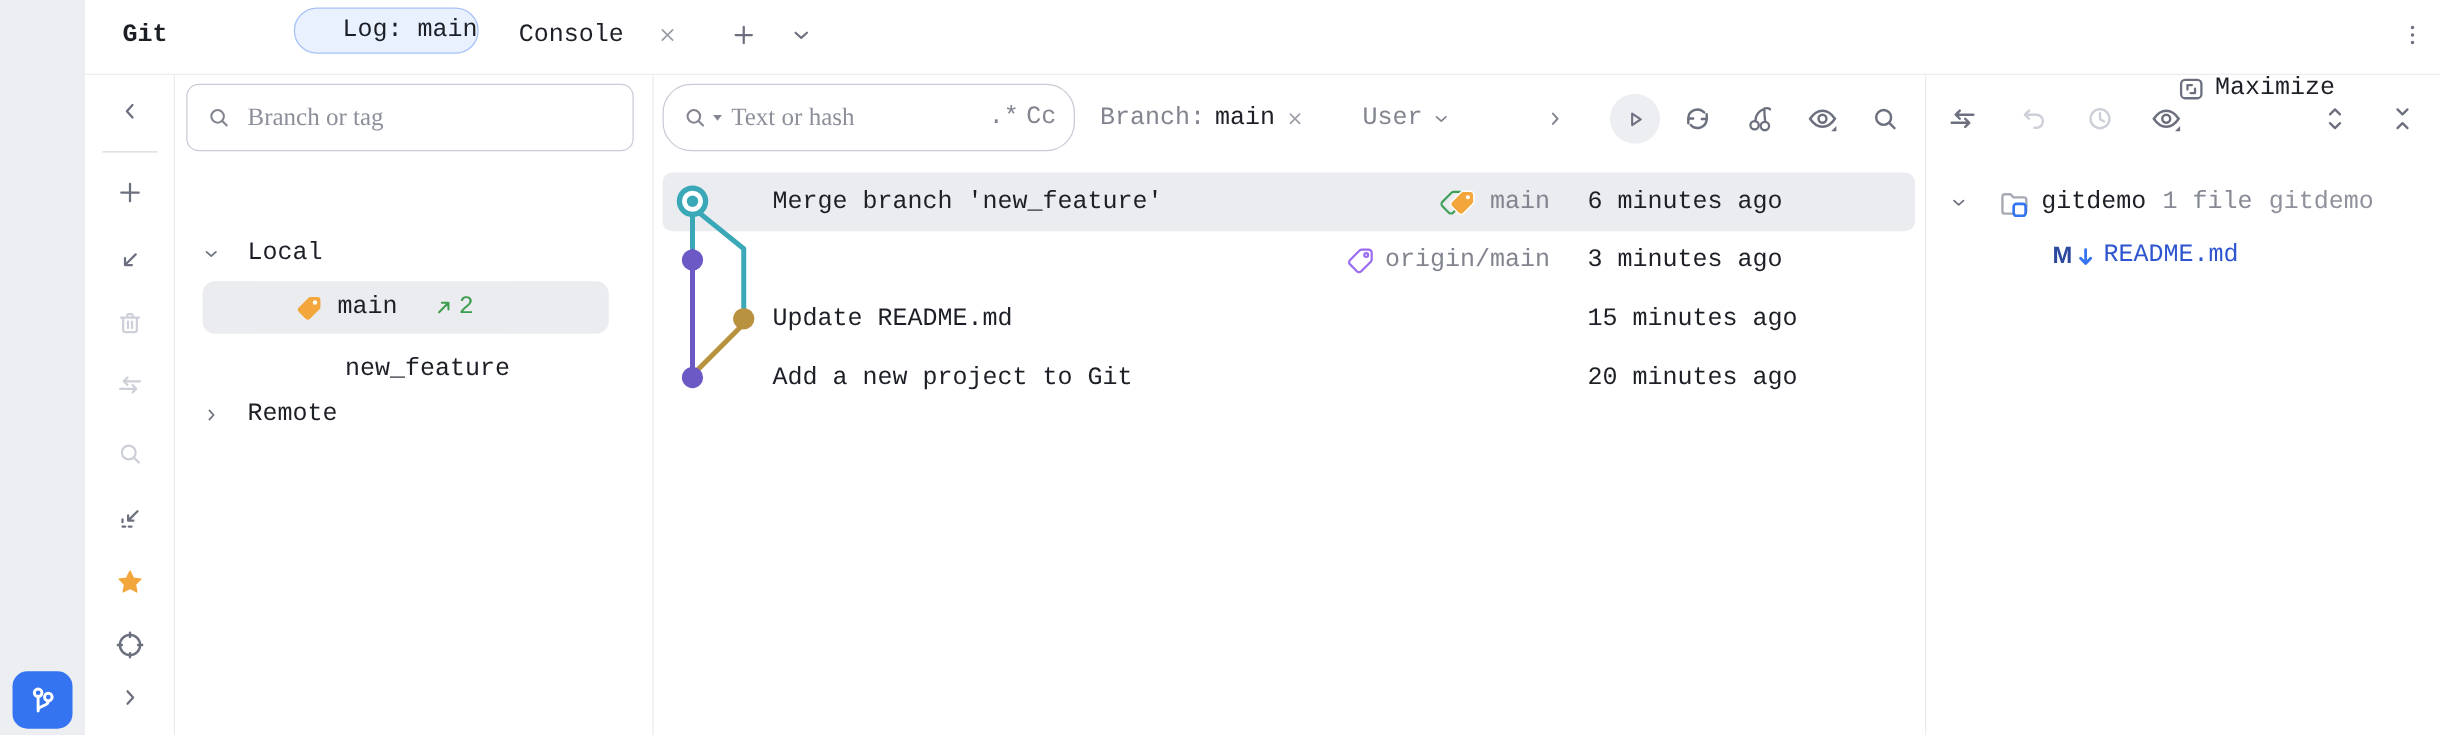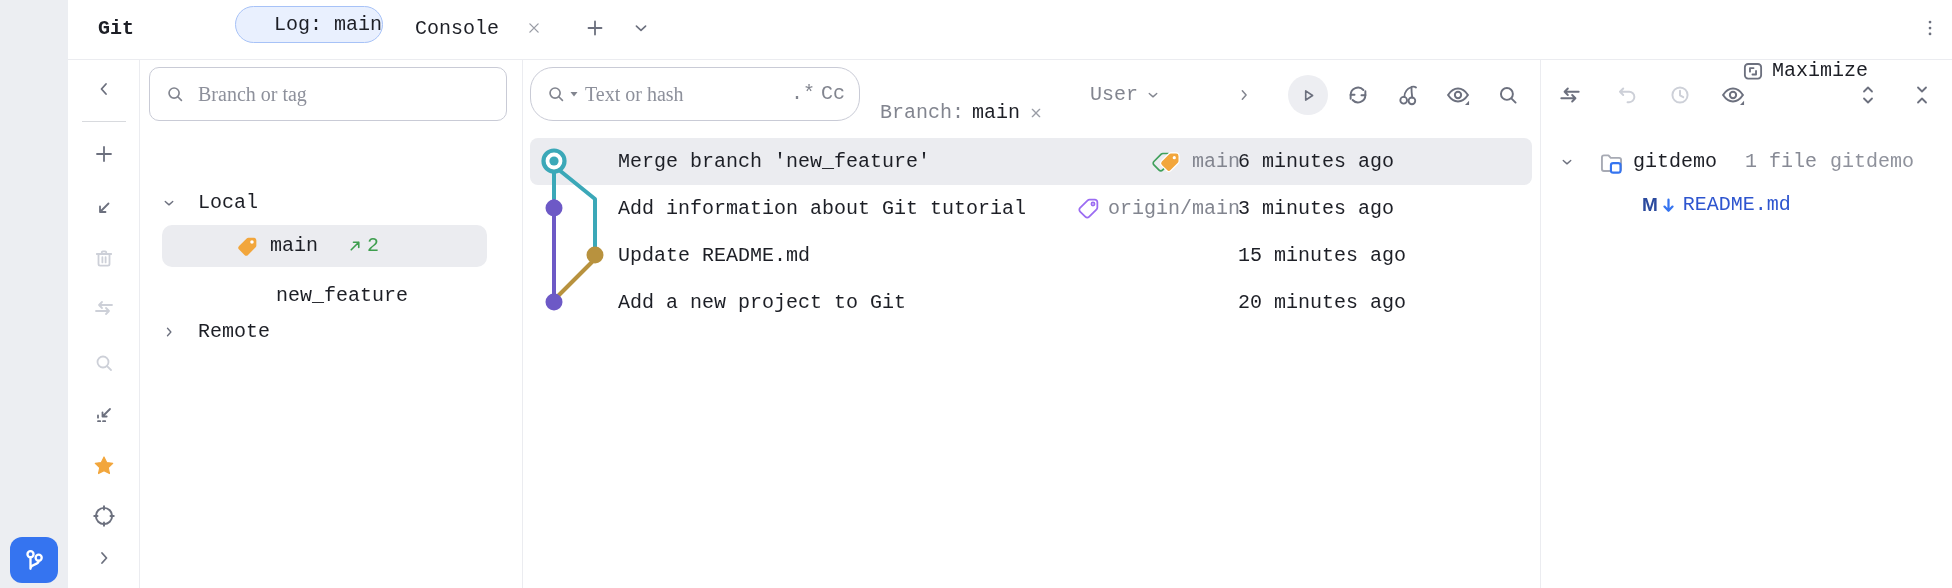--- a/index.html
+++ b/index.html
@@ -35,21 +35,21 @@
   .search-box input { border:none; outline:none; flex:1; font-family:Liberation Serif, serif;
                       font-size:20px; color:#14532d; background:transparent; min-width:0; }
   .search-box input::placeholder { color:#8d909b; }
 
   .gray-t { color:#82858f; }
   .sel-pill { background:#ebecf0; border-radius:10px; }
 
   .commit-row { left:530px; width:1002px; height:47px; display:flex; align-items:center; cursor:pointer; border-radius:8px; }
   .commit-subject { position:absolute; left:88px; }
   .commit-ref { position:absolute; right:292px; display:flex; align-items:center; gap:7px; color:#82858f; }
-  .commit-time { position:absolute; left:708px; }
+  .commit-time { position:absolute; left:740px; }
 
   .flexrow { display:flex; align-items:center; }
 </style>
 </head>
 <body>
 
 <div class="root">
 
   <div class="abs left-strip">
     <div class="abs git-fab">
@@ -216,21 +216,21 @@
         </svg>
       <svg width="10" height="10" viewBox="0 0 10 10" fill="#82858f">
           <path d="M1.5 3 h7 L5 7.5 Z"></path>
         </svg>
     </span>
     <input type="text" placeholder="Text or hash" style="">
     <span class="txt gray-t" style="cursor:pointer;">.*</span>
     <span class="txt gray-t" style="cursor:pointer;">Cc</span>
   </div>
 
-  <div class="abs flexrow" style="left:880px; top:99px; height:28px; gap:8px;">
+  <div class="abs flexrow" style="left:880px; top:81px; height:28px; gap:8px;">
     <span class="txt gray-t">Branch:</span>
     <span class="txt">main</span>
     <svg style="cursor:pointer;" width="16" height="16" viewBox="0 0 24 24" fill="none" stroke="#9a9da6" stroke-width="2" stroke-linecap="round">
         <path d="M6.5 6.5 L17.5 17.5 M17.5 6.5 L6.5 17.5"></path>
       </svg>
   </div>
   <div class="abs flexrow" style="left:1090px; top:81px; height:28px; gap:6px; cursor:pointer;">
     <span class="txt gray-t">User</span>
     <svg width="18" height="18" viewBox="0 0 24 24" fill="none" stroke="#82858f" stroke-width="1.8" stroke-linecap="round" stroke-linejoin="round">
         <path d="M7 10 L12 14.5 L17 10"></path>
@@ -285,21 +285,20 @@
           <path d="M12.9 3.5 h5.2 a2.4 2.4 0 0 1 2.4 2.4 v5.2 a2.4 2.4 0 0 1 -.7 1.7 l-7.3 7.3 a2.4 2.4 0 0 1 -3.4 0 L3.9 14.9 a2.4 2.4 0 0 1 0 -3.4 L11.2 4.2 a2.4 2.4 0 0 1 1.7 -.7 Z" fill="#F2A63C" stroke="#ffffff" stroke-width="2.4" paint-order="stroke"></path>
           <circle cx="16.3" cy="7.7" r="1.6" fill="#ffffff"></circle>
         </g>
       </svg>
       <span>main</span>
     </span>
     <span class="txt commit-time">6 minutes ago</span>
   </div>
 
   <div class="abs commit-row" style="top:185px;">
-    <span class="txt commit-subject">Add information about Git tutorial</span>
     <span class="txt commit-ref">
       <svg width="25" height="25" viewBox="0 0 24 24" fill="none" stroke="#9B6CF2" stroke-width="1.7">
         <path d="M12.9 3.5 h5.2 a2.4 2.4 0 0 1 2.4 2.4 v5.2 a2.4 2.4 0 0 1 -.7 1.7 l-7.3 7.3 a2.4 2.4 0 0 1 -3.4 0 L3.9 14.9 a2.4 2.4 0 0 1 0 -3.4 L11.2 4.2 a2.4 2.4 0 0 1 1.7 -.7 Z"></path>
         <circle cx="16.3" cy="7.7" r="1.5"></circle>
       </svg>
       <span>origin/main</span>
     </span>
     <span class="txt commit-time">3 minutes ago</span>
   </div>
 
@@ -363,21 +362,21 @@
 
   <div class="abs flexrow" style="left:1558px; top:147px; height:30px; gap:8px; cursor:pointer;">
     <svg width="18" height="18" viewBox="0 0 24 24" fill="none" stroke="#6c707e" stroke-width="1.8" stroke-linecap="round" stroke-linejoin="round">
         <path d="M7 10 L12 14.5 L17 10"></path>
       </svg>
     <svg width="27" height="27" viewBox="0 0 24 24" style="margin-left:14px;">
       <path d="M3.5 7.5 a1.8 1.8 0 0 1 1.8 -1.8 h4 l2 2.2 h7.4 a1.8 1.8 0 0 1 1.8 1.8 v8 a1.8 1.8 0 0 1 -1.8 1.8 H5.3 a1.8 1.8 0 0 1 -1.8 -1.8 Z" fill="none" stroke="#a7aab4" stroke-width="1.7" stroke-linejoin="round"></path>
       <rect x="11.5" y="12.5" width="8.5" height="8.5" rx="2" fill="#ffffff" stroke="#3574F0" stroke-width="1.9"></rect>
     </svg>
     <span class="txt">gitdemo</span>
-    <span class="txt" style="color:#878a95; margin-left:20px;">1 file</span>
+    <span class="txt" style="color:#878a95; margin-left:5px;">1 file</span>
     <span class="txt" style="color:#8f929c; margin-left:5px;">gitdemo</span>
   </div>
 
   <div class="abs flexrow" style="left:1642px; top:191px; height:28px; gap:3px; cursor:pointer;">
     <span style="font-size:19px; font-weight:bold; color:#2b4a9e;">M</span>
     <svg width="15" height="17" viewBox="0 0 14 16" fill="none" stroke="#3574F0" stroke-width="2.1" stroke-linecap="round" stroke-linejoin="round">
         <path d="M7 2.5 V12.5 M3.2 9 L7 13 L10.8 9"></path>
       </svg>
     <span class="txt" style="color:#2E55CF; margin-left:4px;">README.md</span>
   </div>

